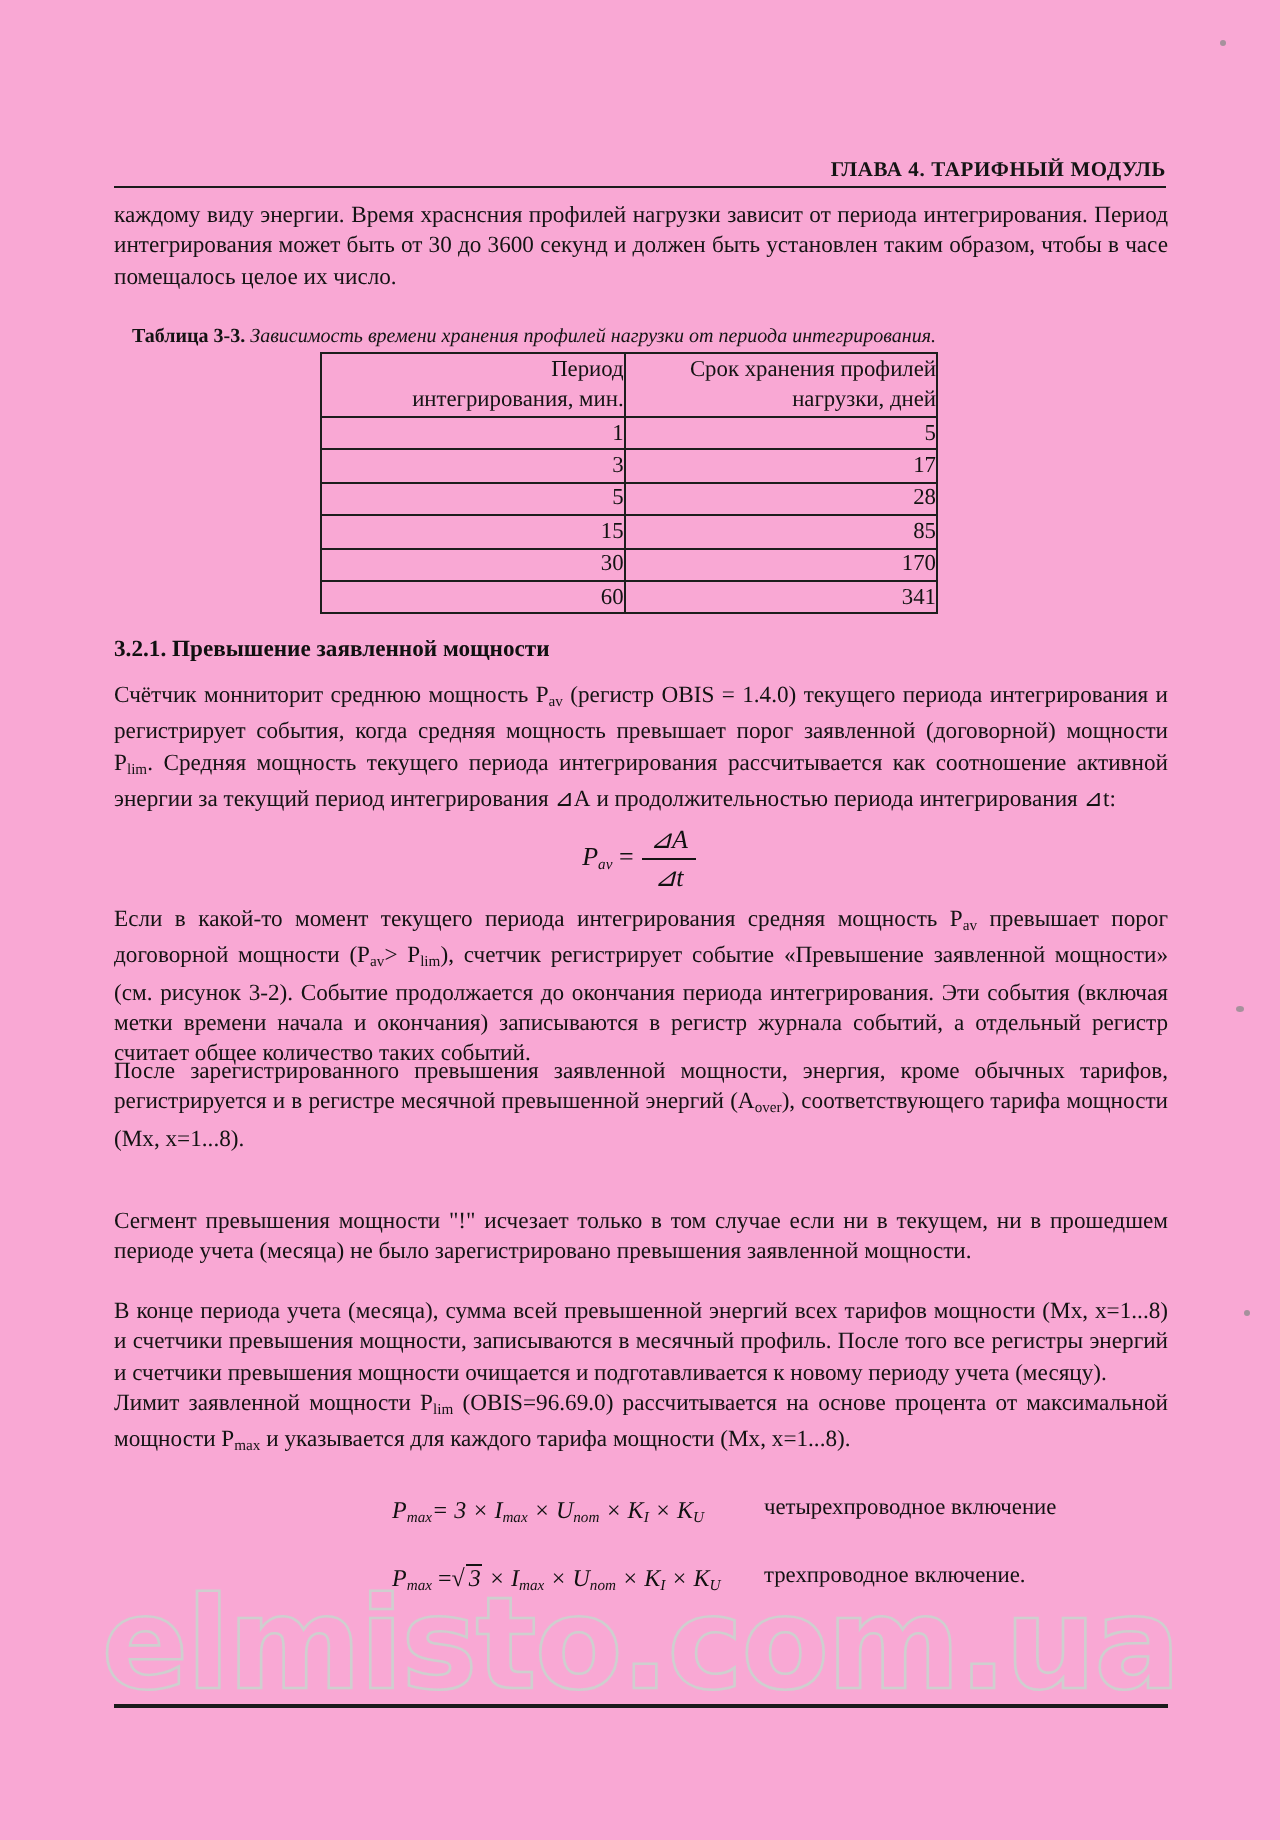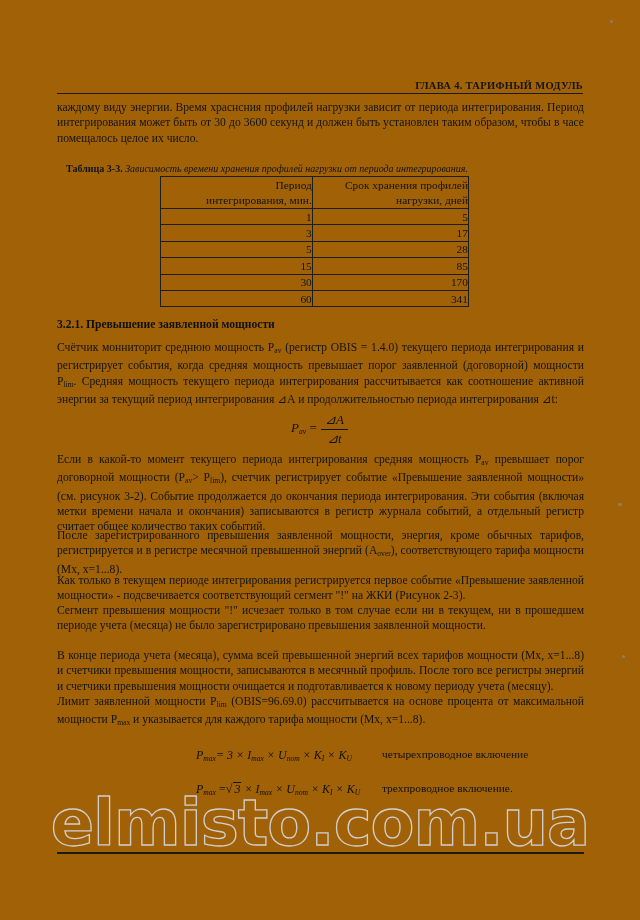--- a/index.html
+++ b/index.html
@@ -4,21 +4,21 @@
 <style>
   html, body {
     margin: 0;
     padding: 0;
     background: #ffffff;
   }
   .page {
     position: relative;
     width: 640px;
     height: 920px;
-    background: #a16207;
+    background: #f9a8d4;
     overflow: hidden;
     font-family: "Liberation Serif", serif;
     color: #111111;
   }
 
   
   .header-block {
     position: absolute;
     left: 57px;
     top: 80px;
@@ -278,23 +278,20 @@
   </div>
 
   <div class="body-text" style="top:452px;">
     <p><span>Если в какой-то момент текущего  периода интегрирования средняя мощность P</span><sub>av</sub><span> превышает порог договорной мощности (P</span><sub>av</sub><span>&gt; P</span><sub>lim</sub><span>), счетчик регистрирует событие «Превышение заявленной мощности» (см. рисунок 3-2). Событие продолжается до окончания периода интегрирования. Эти события (включая метки времени начала и окончания) записываются в регистр журнала событий, а отдельный регистр считает общее  количество таких событий.</span></p>
   </div>
 
   <div class="body-text" style="top:528px;">
     <p><span>После зарегистрированного превышения заявленной мощности, энергия, кроме обычных тарифов, регистрируется и в регистре месячной превышенной энергий (A</span><sub>over</sub><span>), соответствующего тарифа мощности (Mx, x=1...8).</span></p>
   </div>
 
-  <div class="body-text" style="top:573px;">
-    <p>Как только в текущем  периоде интегрирования регистрируется первое событие «Превышение заявленной мощности» - подсвечивается соответствующий сегмент "!" на ЖКИ (Рисунок 2-3).</p>
-  </div>
 
   <div class="body-text" style="top:603px;">
     <p>Сегмент превышения мощности "!" исчезает только в том случае если ни в текущем, ни в прошедшем периоде учета (месяца) не было зарегистрировано превышения заявленной мощности.</p>
   </div>
 
   <div class="body-text" style="top:648px;">
     <p>В конце периода учета (месяца), сумма всей превышенной энергий всех тарифов мощности (Mx, x=1...8) и счетчики превышения мощности, записываются в месячный профиль. После того все регистры энергий и счетчики превышения мощности очищается и подготавливается к новому периоду учета (месяцу).</p>
   </div>
 
   <div class="body-text" style="top:694px;">

